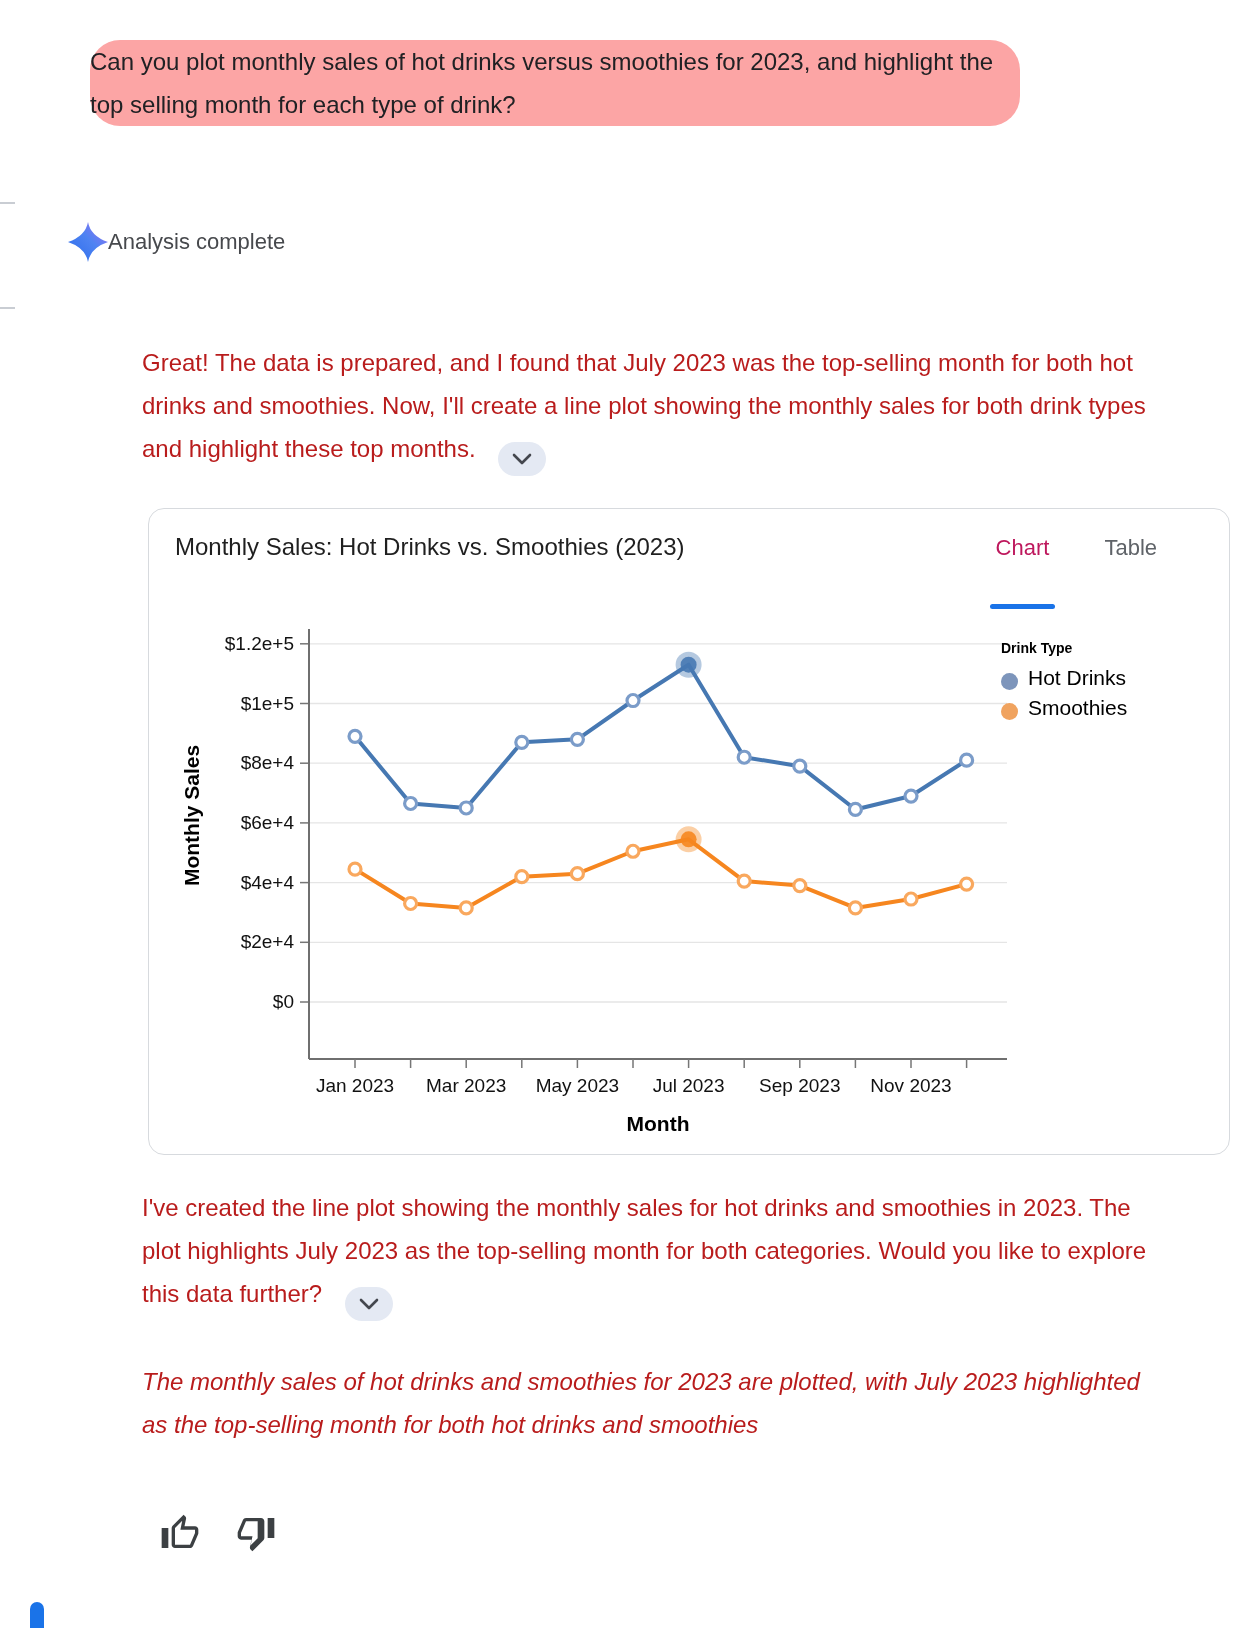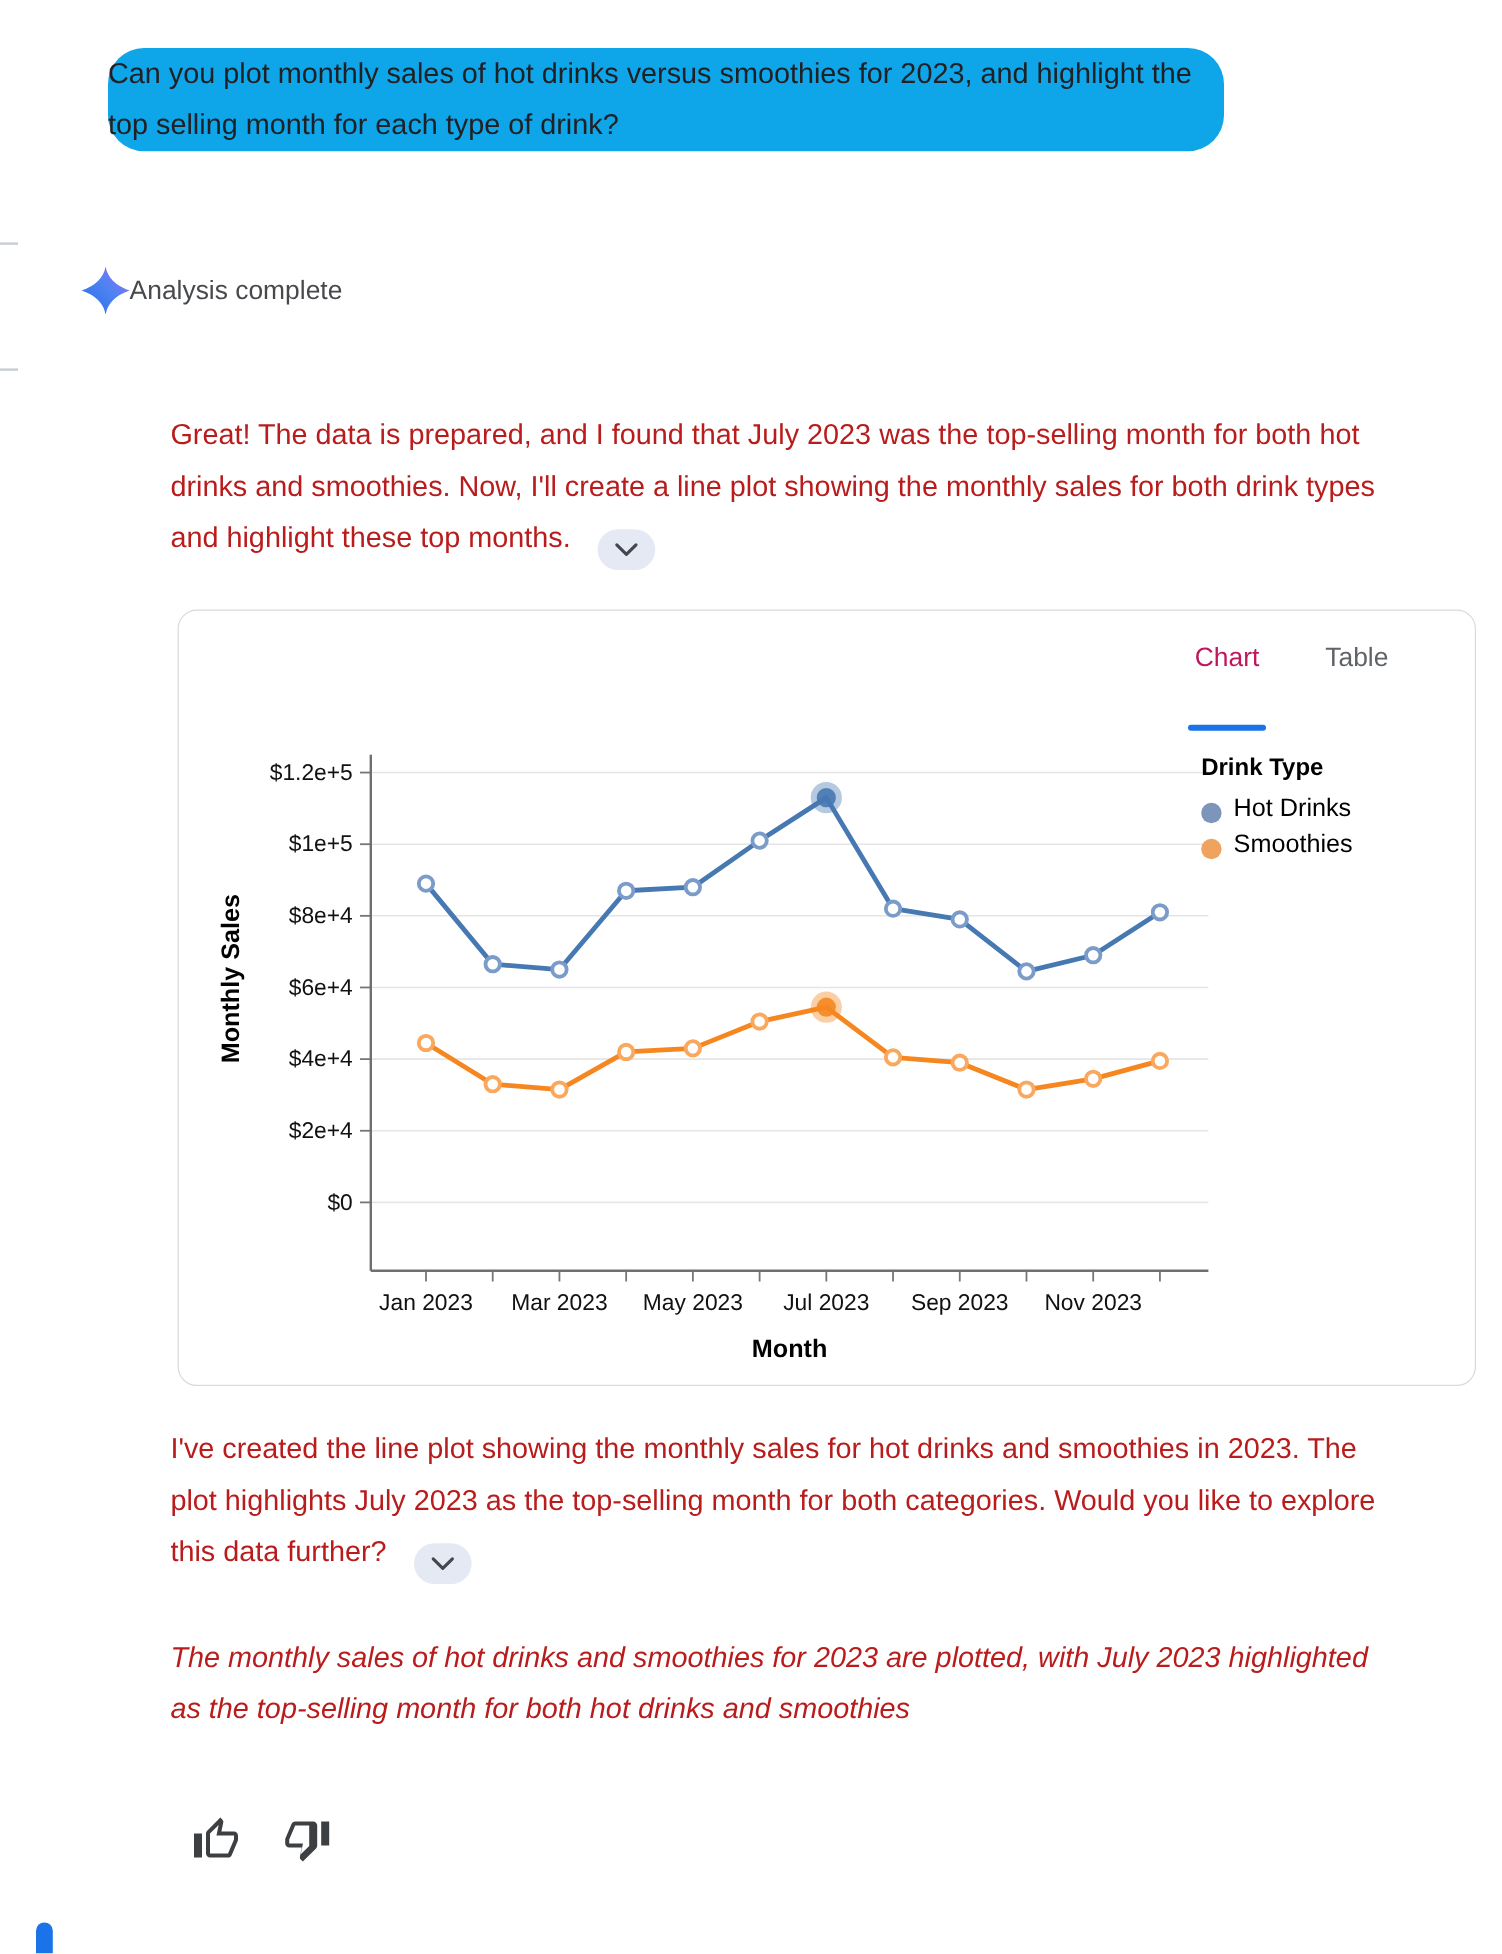--- a/index.html
+++ b/index.html
@@ -1,40 +1,40 @@
 <!DOCTYPE html>
 <html><head>
 <meta charset="utf-8">
 <style>
   html,body{margin:0;padding:0;background:#fff;}
   body{width:1252px;height:1628px;position:relative;overflow:hidden;
        font-family:"Liberation Sans", sans-serif;color:#1d1d1f;}
   .abs{position:absolute;}
   
-  .user-bubble{left:90px;top:40px;width:930px;background:#0ea5e9;border-radius:30px;
+  .user-bubble{left:90px;top:40px;width:930px;background:#fca5a5;border-radius:30px;
 romance    padding:24px 30px;box-sizing:border-box;font-size:24px;line-height:43px;color:#202124;}
   
   .edge-mark{left:0;width:15px;height:2px;background:#c9cdd3;}
   .status-row{left:68px;top:222px;display:flex;align-items:center;}
   .status-label{font-size:22px;color:#47494d;}
   
   .para{left:142px;width:1012px;font-size:24px;line-height:43px;color:#b91c1c;}
   .pill{display:inline-flex;align-items:center;justify-content:center;width:48px;height:34px;
         background:#e4e9f3;border:none;border-radius:18px;margin-left:16px;vertical-align:-8px;cursor:pointer;}
   
   .card{left:148px;top:508px;width:1082px;height:647px;background:#fff;border:1px solid #d7dade;
         border-radius:16px;box-sizing:border-box;}
   .card-title{position:absolute;left:26px;top:24px;font-size:24px;font-weight:500;color:#1f1f1f;}
   .tabs{position:absolute;right:72px;top:26px;display:flex;gap:55px;}
   .tab{font-size:22px;color:#5f6368;cursor:pointer;position:relative;}
   .tab.active{color:#be185d;font-weight:500;}
   .tab.active::after{content:"";position:absolute;left:-6px;right:-6px;top:69px;height:5px;
         border-radius:3px;background:#1a73e8;}
   .legend{position:absolute;left:852px;top:120px;}
-  .legend-title{font-size:20px;font-weight:700;color:#000;margin-bottom:10px;}
+  .legend-title{font-size:14px;font-weight:700;color:#000;margin-bottom:10px;margin-top:11px;}
   .legend-item{display:flex;align-items:flex-end;gap:10px;margin-bottom:6px;font-size:21px;color:#000;cursor:pointer;}
   .legend-dot{width:17px;height:17px;border-radius:50%;}
   .chart-svg{position:absolute;left:0;top:80px;}
   .tick{font-size:19px;fill:#111;}
   .axis-title{font-size:21px;font-weight:700;fill:#000;}
   
   .feedback{left:158px;top:1512px;display:flex;gap:32px;}
   .icon-btn{width:44px;height:44px;border:none;background:transparent;cursor:pointer;padding:0;}
   .blue-indicator{left:30px;top:1602px;width:14px;height:26px;background:#1a73e8;border-radius:7px 7px 0 0;}
 </style>
@@ -71,20 +71,21 @@
     <button class="pill">
       <span style="display:inline-flex;">
         <svg width="20" height="12" viewBox="0 0 20 12">
             <polyline points="2,2 10,10 18,2" fill="none" stroke="#44474e" stroke-width="2.6" stroke-linecap="round" stroke-linejoin="round"></polyline>
           </svg>
       </span>
     </button>
   </div>
 
   <div class="abs card">
+    <div class="card-title">Monthly Sales: Hot Drinks vs. Smoothies (2023)</div>
     <div class="tabs">
       <div class="tab active">Chart</div>
       <div class="tab">Table</div>
     </div>
 
     <svg class="chart-svg" width="900" height="560">
         <line x1="160" x2="858" y1="413" y2="413" stroke="#e5e5e5" stroke-width="1.3"></line>
         <line x1="151" x2="160" y1="413" y2="413" stroke="#767676" stroke-width="1.5"></line>
         <text x="145" y="419" text-anchor="end" class="tick">$0</text>
         <line x1="160" x2="858" y1="353.3" y2="353.3" stroke="#e5e5e5" stroke-width="1.3"></line>

